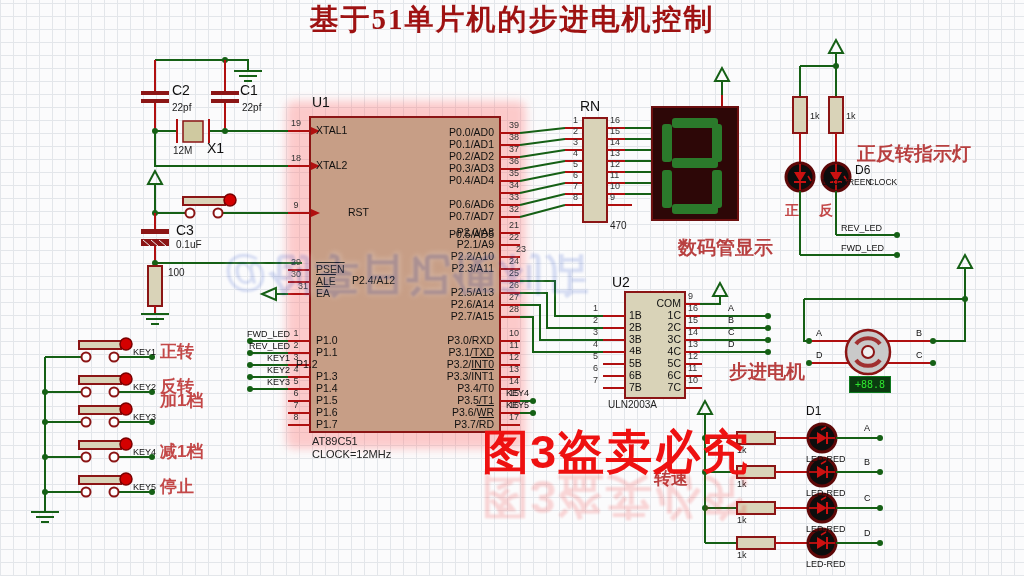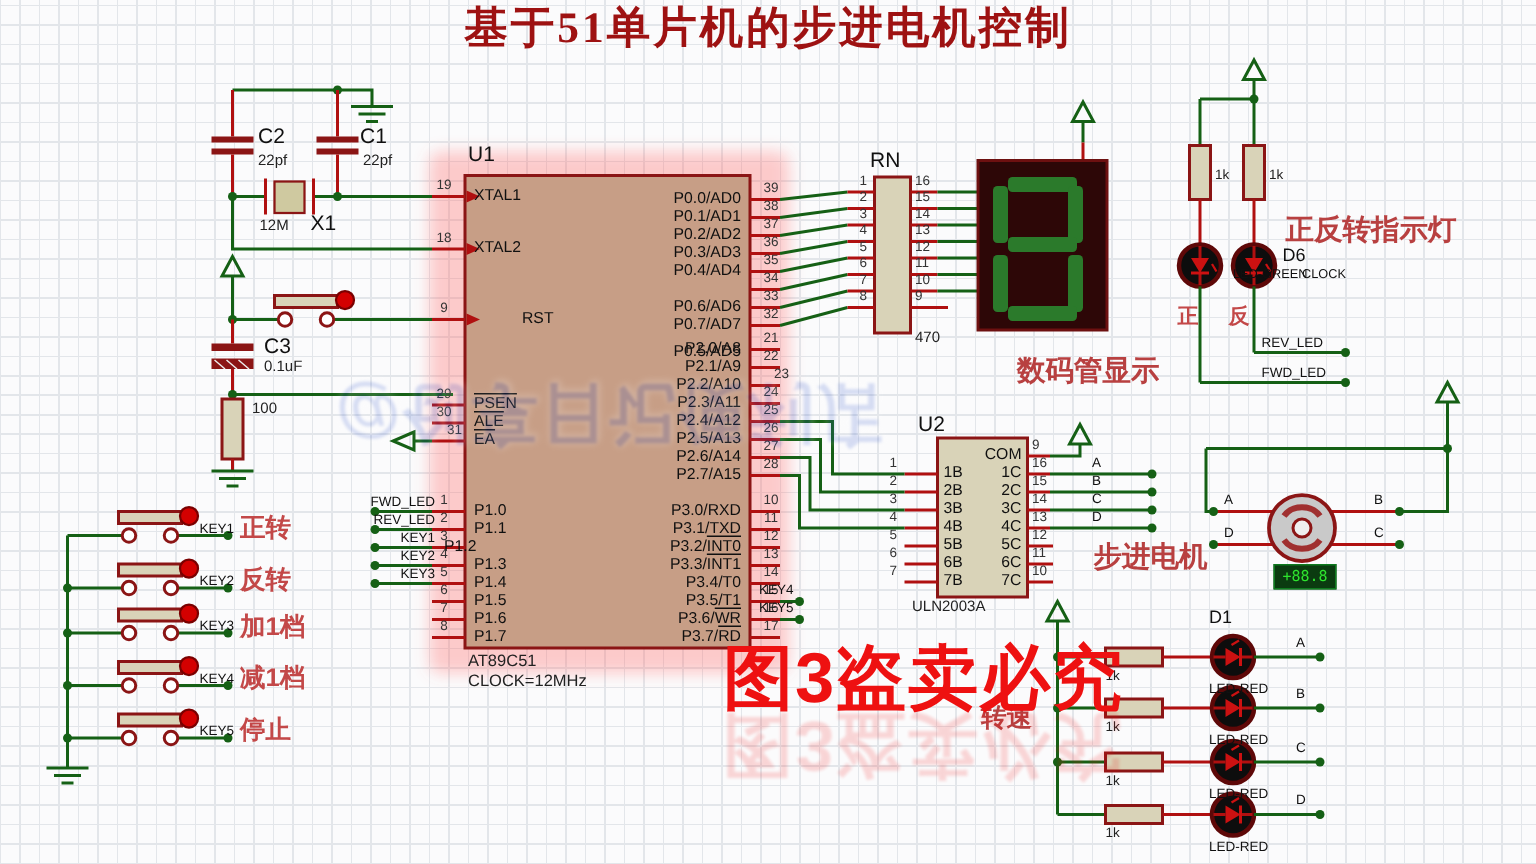--- a/index.html
+++ b/index.html
@@ -407,21 +407,21 @@
       <div class="lbl pnum" style="left: 284px; top: 119px; width: 24px; text-align: center;">19</div>
       <div class="lbl pname" style="left: 316px; top: 125px;"><span>XTAL1</span></div>
       <div class="lbl pnum" style="left: 284px; top: 154px; width: 24px; text-align: center;">18</div>
       <div class="lbl pname" style="left: 316px; top: 160px;"><span>XTAL2</span></div>
       <div class="lbl pnum" style="left: 284px; top: 201px; width: 24px; text-align: center;">9</div>
       <div class="lbl pname" style="left: 316px; top: 207px; margin-left: 32px;"><span>RST</span></div>
       <div class="lbl pnum" style="left: 284px; top: 258px; width: 24px; text-align: center;">29</div>
       <div class="lbl pname" style="left: 316px; top: 264px;"><span class="bar">PSEN</span></div>
       <div class="lbl pnum" style="left: 284px; top: 270px; width: 24px; text-align: center;">30</div>
       <div class="lbl pname" style="left: 316px; top: 276px;"><span class="bar">ALE</span></div>
-      <div class="lbl pnum" style="left: 284px; top: 282px; width: 24px; text-align: left; margin-left: 14px;">31</div>
+      <div class="lbl pnum" style="left: 284px; top: 282px; width: 24px; text-align: right;">31</div>
       <div class="lbl pname" style="left: 316px; top: 288px;"><span class="bar">EA</span></div>
       <div class="lbl pnum" style="left: 284px; top: 329px; width: 24px; text-align: center;">1</div>
       <div class="lbl pname" style="left: 316px; top: 335px;"><span>P1.0</span></div>
       <div class="lbl net" style="left: 236px; top: 330px; width: 54px; text-align: right;">FWD_LED</div>
       <div class="lbl pnum" style="left: 284px; top: 341px; width: 24px; text-align: center;">2</div>
       <div class="lbl pname" style="left: 316px; top: 347px;"><span>P1.1</span></div>
       <div class="lbl net" style="left: 236px; top: 342px; width: 54px; text-align: right;">REV_LED</div>
       <div class="lbl pnum" style="left: 284px; top: 353px; width: 24px; text-align: center;">3</div>
       <div class="lbl pname" style="left: 296px; top: 359px;"><span>P1.2</span></div>
       <div class="lbl net" style="left: 236px; top: 354px; width: 54px; text-align: right;">KEY1</div>
@@ -455,21 +455,21 @@
       <div class="lbl pname" style="left: 352px; top: 211px; width: 142px; text-align: right;"><span>P0.7/AD7</span></div>
       <div class="lbl pnum" style="left: 502px; top: 221px; width: 24px; text-align: center;">21</div>
       <div class="lbl pname" style="left: 352px; top: 227px; width: 142px; text-align: right;"><span>P2.0/A8</span></div>
       <div class="lbl pnum" style="left: 502px; top: 233px; width: 24px; text-align: center;">22</div>
       <div class="lbl pname" style="left: 352px; top: 239px; width: 142px; text-align: right;"><span>P2.1/A9</span></div>
       <div class="lbl pnum" style="left: 502px; top: 245px; width: 24px; text-align: right;">23</div>
       <div class="lbl pname" style="left: 352px; top: 251px; width: 142px; text-align: right;"><span>P2.2/A10</span></div>
       <div class="lbl pnum" style="left: 502px; top: 257px; width: 24px; text-align: center;">24</div>
       <div class="lbl pname" style="left: 352px; top: 263px; width: 142px; text-align: right;"><span>P2.3/A11</span></div>
       <div class="lbl pnum" style="left: 502px; top: 269px; width: 24px; text-align: center;">25</div>
-      <div class="lbl pname" style="left: 352px; top: 275px; width: 142px; text-align: right;"><span>P2.4/A12</span></div>
+      <div class="lbl pname" style="left: 352px; top: 275px; width: 142px; text-align: left;"><span>P2.4/A12</span></div>
       <div class="lbl pnum" style="left: 502px; top: 281px; width: 24px; text-align: center;">26</div>
       <div class="lbl pname" style="left: 352px; top: 287px; width: 142px; text-align: right;"><span>P2.5/A13</span></div>
       <div class="lbl pnum" style="left: 502px; top: 293px; width: 24px; text-align: center;">27</div>
       <div class="lbl pname" style="left: 352px; top: 299px; width: 142px; text-align: right;"><span>P2.6/A14</span></div>
       <div class="lbl pnum" style="left: 502px; top: 305px; width: 24px; text-align: center;">28</div>
       <div class="lbl pname" style="left: 352px; top: 311px; width: 142px; text-align: right;"><span>P2.7/A15</span></div>
       <div class="lbl pnum" style="left: 502px; top: 329px; width: 24px; text-align: center;">10</div>
       <div class="lbl pname" style="left: 352px; top: 335px; width: 142px; text-align: right;"><span>P3.0/RXD</span></div>
       <div class="lbl pnum" style="left: 502px; top: 341px; width: 24px; text-align: center;">11</div>
       <div class="lbl pname" style="left: 352px; top: 347px; width: 142px; text-align: right;"><span>P3.1/TXD</span></div>
@@ -485,21 +485,21 @@
       <div class="lbl pnum" style="left: 502px; top: 401px; width: 24px; text-align: center;">16</div>
       <div class="lbl pname" style="left: 352px; top: 407px; width: 142px; text-align: right;"><span>P3.6/</span><span class="bar">WR</span></div>
       <div class="lbl net" style="left: 506px; top: 401px;">KEY5</div>
       <div class="lbl pnum" style="left: 502px; top: 413px; width: 24px; text-align: center;">17</div>
       <div class="lbl pname" style="left: 352px; top: 419px; width: 142px; text-align: right;"><span>P3.7/</span><span class="bar">RD</span></div>
       <div class="lbl net" style="left: 133px; top: 348px;">KEY1</div>
       <div class="lbl cnred" style="left: 160px; top: 343px; font-size: 17px;">正转</div>
       <div class="lbl net" style="left: 133px; top: 383px;">KEY2</div>
       <div class="lbl cnred" style="left: 160px; top: 378px; font-size: 17px;">反转</div>
       <div class="lbl net" style="left: 133px; top: 413px;">KEY3</div>
-      <div class="lbl cnred" style="left: 160px; top: 409px; font-size: 17px;">加1档</div>
+      <div class="lbl cnred" style="left: 160px; top: 392px; font-size: 17px;">加1档</div>
       <div class="lbl net" style="left: 133px; top: 448px;">KEY4</div>
       <div class="lbl cnred" style="left: 160px; top: 443px; font-size: 17px;">减1档</div>
       <div class="lbl net" style="left: 133px; top: 483px;">KEY5</div>
       <div class="lbl cnred" style="left: 160px; top: 478px; font-size: 17px;">停止</div>
       <div class="lbl pnum" style="left: 554px; top: 116px; width: 24px; text-align: right;">1</div>
       <div class="lbl pnum" style="left: 554px; top: 127px; width: 24px; text-align: right;">2</div>
       <div class="lbl pnum" style="left: 554px; top: 138px; width: 24px; text-align: right;">3</div>
       <div class="lbl pnum" style="left: 554px; top: 149px; width: 24px; text-align: right;">4</div>
       <div class="lbl pnum" style="left: 554px; top: 160px; width: 24px; text-align: right;">5</div>
       <div class="lbl pnum" style="left: 554px; top: 171px; width: 24px; text-align: right;">6</div>
@@ -513,21 +513,21 @@
       <div class="lbl pnum" style="left: 610px; top: 171px; width: 24px; text-align: left;">11</div>
       <div class="lbl pnum" style="left: 610px; top: 182px; width: 24px; text-align: left;">10</div>
       <div class="lbl pnum" style="left: 610px; top: 193px; width: 24px; text-align: left;">9</div>
       <div class="lbl pnum" style="left: 576px; top: 304px; width: 22px; text-align: right;">1</div>
       <div class="lbl pname" style="left: 629px; top: 310px;">1B</div>
       <div class="lbl pnum" style="left: 576px; top: 316px; width: 22px; text-align: right;">2</div>
       <div class="lbl pname" style="left: 629px; top: 322px;">2B</div>
       <div class="lbl pnum" style="left: 576px; top: 328px; width: 22px; text-align: right;">3</div>
       <div class="lbl pname" style="left: 629px; top: 334px;">3B</div>
       <div class="lbl pnum" style="left: 576px; top: 340px; width: 22px; text-align: right;">4</div>
-      <div class="lbl pname" style="left: 629px; top: 346px;">4B</div>
+      <div class="lbl pname" style="left: 629px; top: 346px; font-family: Liberation Mono, monospace;">4B</div>
       <div class="lbl pnum" style="left: 576px; top: 352px; width: 22px; text-align: right;">5</div>
       <div class="lbl pname" style="left: 629px; top: 358px;">5B</div>
       <div class="lbl pnum" style="left: 576px; top: 364px; width: 22px; text-align: right;">6</div>
       <div class="lbl pname" style="left: 629px; top: 370px;">6B</div>
       <div class="lbl pnum" style="left: 576px; top: 376px; width: 22px; text-align: right;">7</div>
       <div class="lbl pname" style="left: 629px; top: 382px;">7B</div>
       <div class="lbl pnum" style="left: 688px; top: 292px; width: 22px; text-align: left;">9</div>
       <div class="lbl pname" style="left: 625px; top: 298px; width: 56px; text-align: right;">COM</div>
       <div class="lbl pnum" style="left: 688px; top: 304px; width: 22px; text-align: left;">16</div>
       <div class="lbl pname" style="left: 625px; top: 310px; width: 56px; text-align: right;">1C</div>

